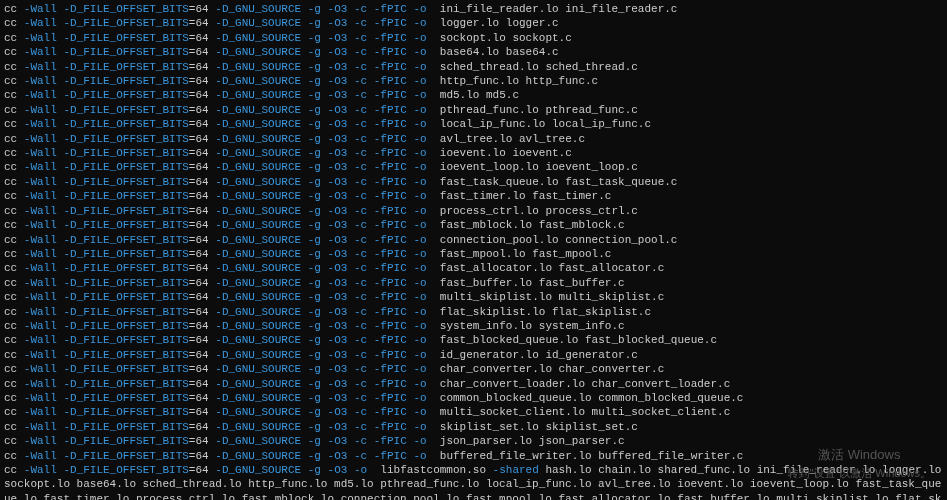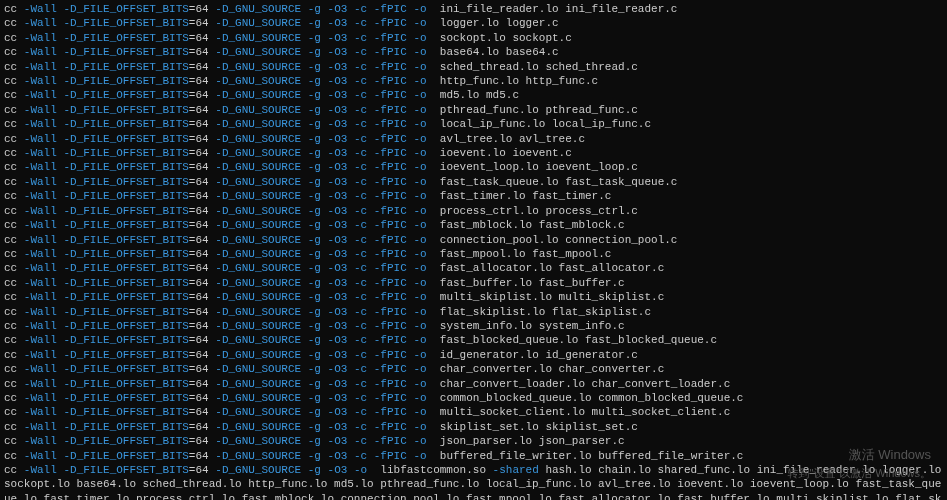--- a/index.html
+++ b/index.html
@@ -23,21 +23,21 @@
   .cyan  { color: #3a96dd; }
   .watermark {
     position: absolute;
     right: 16px;
     bottom: 18px;
     color: #555;
     font-family: "Microsoft YaHei", sans-serif;
     font-size: 13px;
     line-height: 18px;
     pointer-events: none;
-    text-align: right;
+    text-align: center;
   }
   .watermark .small { font-size: 11px; color:#555;}
 </style>
 </head>
 <body>
 
 <div class="terminal" id="term"><div><span class="white">cc</span> <span class="cyan">-Wall</span> <span class="cyan">-D_FILE_OFFSET_BITS</span><span class="white">=64</span> <span class="cyan">-D_GNU_SOURCE</span> <span class="cyan">-g</span> <span class="cyan">-O3</span> <span class="cyan">-c</span> <span class="cyan">-fPIC</span> <span class="cyan">-o</span>  <span class="white">ini_file_reader.lo ini_file_reader.c</span></div><div><span class="white">cc</span> <span class="cyan">-Wall</span> <span class="cyan">-D_FILE_OFFSET_BITS</span><span class="white">=64</span> <span class="cyan">-D_GNU_SOURCE</span> <span class="cyan">-g</span> <span class="cyan">-O3</span> <span class="cyan">-c</span> <span class="cyan">-fPIC</span> <span class="cyan">-o</span>  <span class="white">logger.lo logger.c</span></div><div><span class="white">cc</span> <span class="cyan">-Wall</span> <span class="cyan">-D_FILE_OFFSET_BITS</span><span class="white">=64</span> <span class="cyan">-D_GNU_SOURCE</span> <span class="cyan">-g</span> <span class="cyan">-O3</span> <span class="cyan">-c</span> <span class="cyan">-fPIC</span> <span class="cyan">-o</span>  <span class="white">sockopt.lo sockopt.c</span></div><div><span class="white">cc</span> <span class="cyan">-Wall</span> <span class="cyan">-D_FILE_OFFSET_BITS</span><span class="white">=64</span> <span class="cyan">-D_GNU_SOURCE</span> <span class="cyan">-g</span> <span class="cyan">-O3</span> <span class="cyan">-c</span> <span class="cyan">-fPIC</span> <span class="cyan">-o</span>  <span class="white">base64.lo base64.c</span></div><div><span class="white">cc</span> <span class="cyan">-Wall</span> <span class="cyan">-D_FILE_OFFSET_BITS</span><span class="white">=64</span> <span class="cyan">-D_GNU_SOURCE</span> <span class="cyan">-g</span> <span class="cyan">-O3</span> <span class="cyan">-c</span> <span class="cyan">-fPIC</span> <span class="cyan">-o</span>  <span class="white">sched_thread.lo sched_thread.c</span></div><div><span class="white">cc</span> <span class="cyan">-Wall</span> <span class="cyan">-D_FILE_OFFSET_BITS</span><span class="white">=64</span> <span class="cyan">-D_GNU_SOURCE</span> <span class="cyan">-g</span> <span class="cyan">-O3</span> <span class="cyan">-c</span> <span class="cyan">-fPIC</span> <span class="cyan">-o</span>  <span class="white">http_func.lo http_func.c</span></div><div><span class="white">cc</span> <span class="cyan">-Wall</span> <span class="cyan">-D_FILE_OFFSET_BITS</span><span class="white">=64</span> <span class="cyan">-D_GNU_SOURCE</span> <span class="cyan">-g</span> <span class="cyan">-O3</span> <span class="cyan">-c</span> <span class="cyan">-fPIC</span> <span class="cyan">-o</span>  <span class="white">md5.lo md5.c</span></div><div><span class="white">cc</span> <span class="cyan">-Wall</span> <span class="cyan">-D_FILE_OFFSET_BITS</span><span class="white">=64</span> <span class="cyan">-D_GNU_SOURCE</span> <span class="cyan">-g</span> <span class="cyan">-O3</span> <span class="cyan">-c</span> <span class="cyan">-fPIC</span> <span class="cyan">-o</span>  <span class="white">pthread_func.lo pthread_func.c</span></div><div><span class="white">cc</span> <span class="cyan">-Wall</span> <span class="cyan">-D_FILE_OFFSET_BITS</span><span class="white">=64</span> <span class="cyan">-D_GNU_SOURCE</span> <span class="cyan">-g</span> <span class="cyan">-O3</span> <span class="cyan">-c</span> <span class="cyan">-fPIC</span> <span class="cyan">-o</span>  <span class="white">local_ip_func.lo local_ip_func.c</span></div><div><span class="white">cc</span> <span class="cyan">-Wall</span> <span class="cyan">-D_FILE_OFFSET_BITS</span><span class="white">=64</span> <span class="cyan">-D_GNU_SOURCE</span> <span class="cyan">-g</span> <span class="cyan">-O3</span> <span class="cyan">-c</span> <span class="cyan">-fPIC</span> <span class="cyan">-o</span>  <span class="white">avl_tree.lo avl_tree.c</span></div><div><span class="white">cc</span> <span class="cyan">-Wall</span> <span class="cyan">-D_FILE_OFFSET_BITS</span><span class="white">=64</span> <span class="cyan">-D_GNU_SOURCE</span> <span class="cyan">-g</span> <span class="cyan">-O3</span> <span class="cyan">-c</span> <span class="cyan">-fPIC</span> <span class="cyan">-o</span>  <span class="white">ioevent.lo ioevent.c</span></div><div><span class="white">cc</span> <span class="cyan">-Wall</span> <span class="cyan">-D_FILE_OFFSET_BITS</span><span class="white">=64</span> <span class="cyan">-D_GNU_SOURCE</span> <span class="cyan">-g</span> <span class="cyan">-O3</span> <span class="cyan">-c</span> <span class="cyan">-fPIC</span> <span class="cyan">-o</span>  <span class="white">ioevent_loop.lo ioevent_loop.c</span></div><div><span class="white">cc</span> <span class="cyan">-Wall</span> <span class="cyan">-D_FILE_OFFSET_BITS</span><span class="white">=64</span> <span class="cyan">-D_GNU_SOURCE</span> <span class="cyan">-g</span> <span class="cyan">-O3</span> <span class="cyan">-c</span> <span class="cyan">-fPIC</span> <span class="cyan">-o</span>  <span class="white">fast_task_queue.lo fast_task_queue.c</span></div><div><span class="white">cc</span> <span class="cyan">-Wall</span> <span class="cyan">-D_FILE_OFFSET_BITS</span><span class="white">=64</span> <span class="cyan">-D_GNU_SOURCE</span> <span class="cyan">-g</span> <span class="cyan">-O3</span> <span class="cyan">-c</span> <span class="cyan">-fPIC</span> <span class="cyan">-o</span>  <span class="white">fast_timer.lo fast_timer.c</span></div><div><span class="white">cc</span> <span class="cyan">-Wall</span> <span class="cyan">-D_FILE_OFFSET_BITS</span><span class="white">=64</span> <span class="cyan">-D_GNU_SOURCE</span> <span class="cyan">-g</span> <span class="cyan">-O3</span> <span class="cyan">-c</span> <span class="cyan">-fPIC</span> <span class="cyan">-o</span>  <span class="white">process_ctrl.lo process_ctrl.c</span></div><div><span class="white">cc</span> <span class="cyan">-Wall</span> <span class="cyan">-D_FILE_OFFSET_BITS</span><span class="white">=64</span> <span class="cyan">-D_GNU_SOURCE</span> <span class="cyan">-g</span> <span class="cyan">-O3</span> <span class="cyan">-c</span> <span class="cyan">-fPIC</span> <span class="cyan">-o</span>  <span class="white">fast_mblock.lo fast_mblock.c</span></div><div><span class="white">cc</span> <span class="cyan">-Wall</span> <span class="cyan">-D_FILE_OFFSET_BITS</span><span class="white">=64</span> <span class="cyan">-D_GNU_SOURCE</span> <span class="cyan">-g</span> <span class="cyan">-O3</span> <span class="cyan">-c</span> <span class="cyan">-fPIC</span> <span class="cyan">-o</span>  <span class="white">connection_pool.lo connection_pool.c</span></div><div><span class="white">cc</span> <span class="cyan">-Wall</span> <span class="cyan">-D_FILE_OFFSET_BITS</span><span class="white">=64</span> <span class="cyan">-D_GNU_SOURCE</span> <span class="cyan">-g</span> <span class="cyan">-O3</span> <span class="cyan">-c</span> <span class="cyan">-fPIC</span> <span class="cyan">-o</span>  <span class="white">fast_mpool.lo fast_mpool.c</span></div><div><span class="white">cc</span> <span class="cyan">-Wall</span> <span class="cyan">-D_FILE_OFFSET_BITS</span><span class="white">=64</span> <span class="cyan">-D_GNU_SOURCE</span> <span class="cyan">-g</span> <span class="cyan">-O3</span> <span class="cyan">-c</span> <span class="cyan">-fPIC</span> <span class="cyan">-o</span>  <span class="white">fast_allocator.lo fast_allocator.c</span></div><div><span class="white">cc</span> <span class="cyan">-Wall</span> <span class="cyan">-D_FILE_OFFSET_BITS</span><span class="white">=64</span> <span class="cyan">-D_GNU_SOURCE</span> <span class="cyan">-g</span> <span class="cyan">-O3</span> <span class="cyan">-c</span> <span class="cyan">-fPIC</span> <span class="cyan">-o</span>  <span class="white">fast_buffer.lo fast_buffer.c</span></div><div><span class="white">cc</span> <span class="cyan">-Wall</span> <span class="cyan">-D_FILE_OFFSET_BITS</span><span class="white">=64</span> <span class="cyan">-D_GNU_SOURCE</span> <span class="cyan">-g</span> <span class="cyan">-O3</span> <span class="cyan">-c</span> <span class="cyan">-fPIC</span> <span class="cyan">-o</span>  <span class="white">multi_skiplist.lo multi_skiplist.c</span></div><div><span class="white">cc</span> <span class="cyan">-Wall</span> <span class="cyan">-D_FILE_OFFSET_BITS</span><span class="white">=64</span> <span class="cyan">-D_GNU_SOURCE</span> <span class="cyan">-g</span> <span class="cyan">-O3</span> <span class="cyan">-c</span> <span class="cyan">-fPIC</span> <span class="cyan">-o</span>  <span class="white">flat_skiplist.lo flat_skiplist.c</span></div><div><span class="white">cc</span> <span class="cyan">-Wall</span> <span class="cyan">-D_FILE_OFFSET_BITS</span><span class="white">=64</span> <span class="cyan">-D_GNU_SOURCE</span> <span class="cyan">-g</span> <span class="cyan">-O3</span> <span class="cyan">-c</span> <span class="cyan">-fPIC</span> <span class="cyan">-o</span>  <span class="white">system_info.lo system_info.c</span></div><div><span class="white">cc</span> <span class="cyan">-Wall</span> <span class="cyan">-D_FILE_OFFSET_BITS</span><span class="white">=64</span> <span class="cyan">-D_GNU_SOURCE</span> <span class="cyan">-g</span> <span class="cyan">-O3</span> <span class="cyan">-c</span> <span class="cyan">-fPIC</span> <span class="cyan">-o</span>  <span class="white">fast_blocked_queue.lo fast_blocked_queue.c</span></div><div><span class="white">cc</span> <span class="cyan">-Wall</span> <span class="cyan">-D_FILE_OFFSET_BITS</span><span class="white">=64</span> <span class="cyan">-D_GNU_SOURCE</span> <span class="cyan">-g</span> <span class="cyan">-O3</span> <span class="cyan">-c</span> <span class="cyan">-fPIC</span> <span class="cyan">-o</span>  <span class="white">id_generator.lo id_generator.c</span></div><div><span class="white">cc</span> <span class="cyan">-Wall</span> <span class="cyan">-D_FILE_OFFSET_BITS</span><span class="white">=64</span> <span class="cyan">-D_GNU_SOURCE</span> <span class="cyan">-g</span> <span class="cyan">-O3</span> <span class="cyan">-c</span> <span class="cyan">-fPIC</span> <span class="cyan">-o</span>  <span class="white">char_converter.lo char_converter.c</span></div><div><span class="white">cc</span> <span class="cyan">-Wall</span> <span class="cyan">-D_FILE_OFFSET_BITS</span><span class="white">=64</span> <span class="cyan">-D_GNU_SOURCE</span> <span class="cyan">-g</span> <span class="cyan">-O3</span> <span class="cyan">-c</span> <span class="cyan">-fPIC</span> <span class="cyan">-o</span>  <span class="white">char_convert_loader.lo char_convert_loader.c</span></div><div><span class="white">cc</span> <span class="cyan">-Wall</span> <span class="cyan">-D_FILE_OFFSET_BITS</span><span class="white">=64</span> <span class="cyan">-D_GNU_SOURCE</span> <span class="cyan">-g</span> <span class="cyan">-O3</span> <span class="cyan">-c</span> <span class="cyan">-fPIC</span> <span class="cyan">-o</span>  <span class="white">common_blocked_queue.lo common_blocked_queue.c</span></div><div><span class="white">cc</span> <span class="cyan">-Wall</span> <span class="cyan">-D_FILE_OFFSET_BITS</span><span class="white">=64</span> <span class="cyan">-D_GNU_SOURCE</span> <span class="cyan">-g</span> <span class="cyan">-O3</span> <span class="cyan">-c</span> <span class="cyan">-fPIC</span> <span class="cyan">-o</span>  <span class="white">multi_socket_client.lo multi_socket_client.c</span></div><div><span class="white">cc</span> <span class="cyan">-Wall</span> <span class="cyan">-D_FILE_OFFSET_BITS</span><span class="white">=64</span> <span class="cyan">-D_GNU_SOURCE</span> <span class="cyan">-g</span> <span class="cyan">-O3</span> <span class="cyan">-c</span> <span class="cyan">-fPIC</span> <span class="cyan">-o</span>  <span class="white">skiplist_set.lo skiplist_set.c</span></div><div><span class="white">cc</span> <span class="cyan">-Wall</span> <span class="cyan">-D_FILE_OFFSET_BITS</span><span class="white">=64</span> <span class="cyan">-D_GNU_SOURCE</span> <span class="cyan">-g</span> <span class="cyan">-O3</span> <span class="cyan">-c</span> <span class="cyan">-fPIC</span> <span class="cyan">-o</span>  <span class="white">json_parser.lo json_parser.c</span></div><div><span class="white">cc</span> <span class="cyan">-Wall</span> <span class="cyan">-D_FILE_OFFSET_BITS</span><span class="white">=64</span> <span class="cyan">-D_GNU_SOURCE</span> <span class="cyan">-g</span> <span class="cyan">-O3</span> <span class="cyan">-c</span> <span class="cyan">-fPIC</span> <span class="cyan">-o</span>  <span class="white">buffered_file_writer.lo buffered_file_writer.c</span></div><div><span class="white">cc</span> <span class="cyan">-Wall</span> <span class="cyan">-D_FILE_OFFSET_BITS</span><span class="white">=64</span> <span class="cyan">-D_GNU_SOURCE</span> <span class="cyan">-g</span> <span class="cyan">-O3</span> <span class="cyan">-o</span>  <span class="white">libfastcommon.so </span><span class="cyan">-shared</span><span class="white"> hash.lo chain.lo shared_func.lo ini_file_reader.lo logger.lo sockopt.lo base64.lo sched_thread.lo http_func.lo md5.lo pthread_func.lo local_ip_func.lo avl_tree.lo ioevent.lo ioevent_loop.lo fast_task_queue.lo fast_timer.lo process_ctrl.lo fast_mblock.lo connection_pool.lo fast_mpool.lo fast_allocator.lo fast_buffer.lo multi_skiplist.lo flat_skiplist.lo system_info.lo fast_blocked_queue.lo id_generator.lo char_converter.lo char_convert_loader.lo common_blocked_queue.lo multi_socket_client.lo skiplist_set.lo json_parser.lo buffered_file_writer.lo </span></div></div>
 
 <div class="watermark">
   <div>激活 Windows</div>

